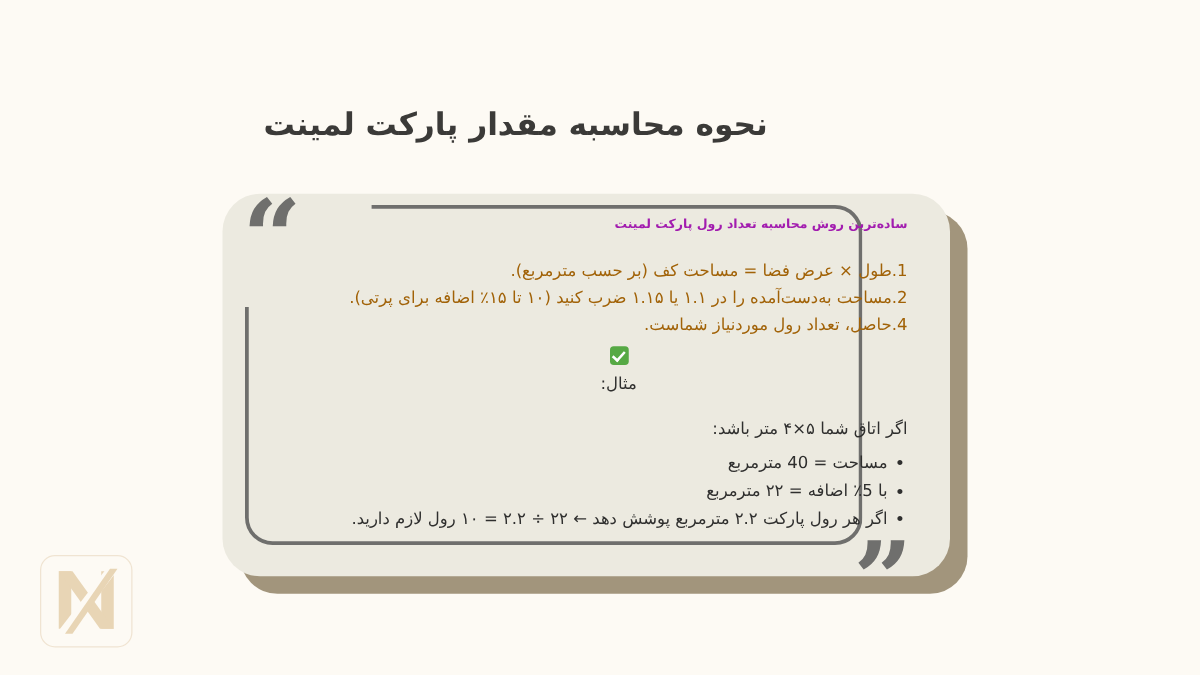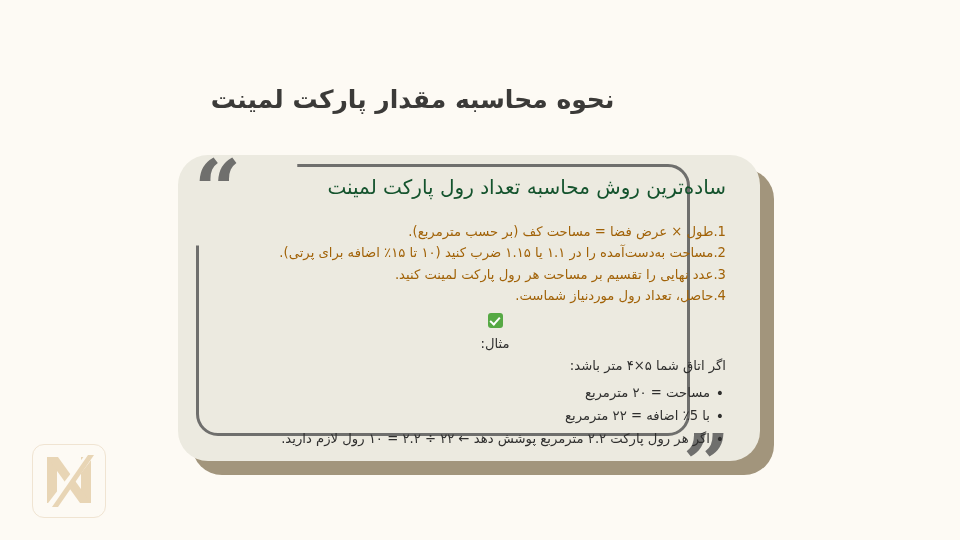--- a/index.html
+++ b/index.html
@@ -96,23 +96,23 @@
   .card-body {
     position: absolute;
     right: 34px;
     top: 18px;
     width: 462px;
     direction: rtl;
     text-align: right;
     color: #2f2f2e;
   }
   .card-heading {
-    font-size: 20px;
-    font-weight: normal;
-    color: #14532d;
+    font-size: 10px;
+    font-weight: bold;
+    color: #a21caf;
     margin: 0 0 20px 0;
     line-height: 1.4;
   }
   .steps {
     list-style: none;
     margin: 0;
     padding: 0;
     font-size: 13.2px;
     line-height: 1.62;
     color: #a16207;
@@ -148,21 +148,21 @@
     top: 2px;
     width: 4px;
     height: 8px;
     border: solid #ffffff;
     border-width: 0 2px 2px 0;
     transform: rotate(42deg);
   }
   .room-line {
     font-size: 13.2px;
     line-height: 1.62;
-    margin-top: 1px;
+    margin-top: 14px;
   }
   .bullets {
     list-style: none;
     margin: 6px 0 0 0;
     padding: 0;
     font-size: 13.2px;
     line-height: 1.72;
   }
   .bullets li {
     position: relative;
@@ -209,33 +209,32 @@
 
     <div class="quote quote-close">”</div>
 
     <div class="card-body">
 
       <div class="card-heading">ساده‌ترین روش محاسبه تعداد رول پارکت لمینت</div>
 
       <ol class="steps">
         <li>1.طول × عرض فضا = مساحت کف (بر حسب مترمربع).</li>
         <li>2.مساحت به‌دست‌آمده را در ۱.۱ یا ۱.۱۵ ضرب کنید (۱۰ تا ۱۵٪ اضافه برای پرتی).</li>
-        <li>3.عدد نهایی را تقسیم بر مساحت هر رول پارکت لمینت کنید.</li>
         <li>4.حاصل، تعداد رول موردنیاز شماست.</li>
       </ol>
 
       <div class="example-line">
         <span class="check-badge"></span>
         <span>مثال:</span>
       </div>
 
       <div class="room-line">اگر اتاق شما ۵×۴ متر باشد:</div>
 
       <ul class="bullets">
-        <li>مساحت = ۲۰ مترمربع</li>
+        <li>مساحت = 40 مترمربع</li>
         <li>با 5٪ اضافه = ۲۲ مترمربع</li>
         <li>اگر هر رول پارکت ۲.۲ مترمربع پوشش دهد ← ۲۲ ÷ ۲.۲ = ۱۰ رول لازم دارید.</li>
       </ul>
 
     </div>
   </div>
 </div>
 
 <div class="logo">
   <svg width="72" height="72" viewBox="0 0 72 72">

